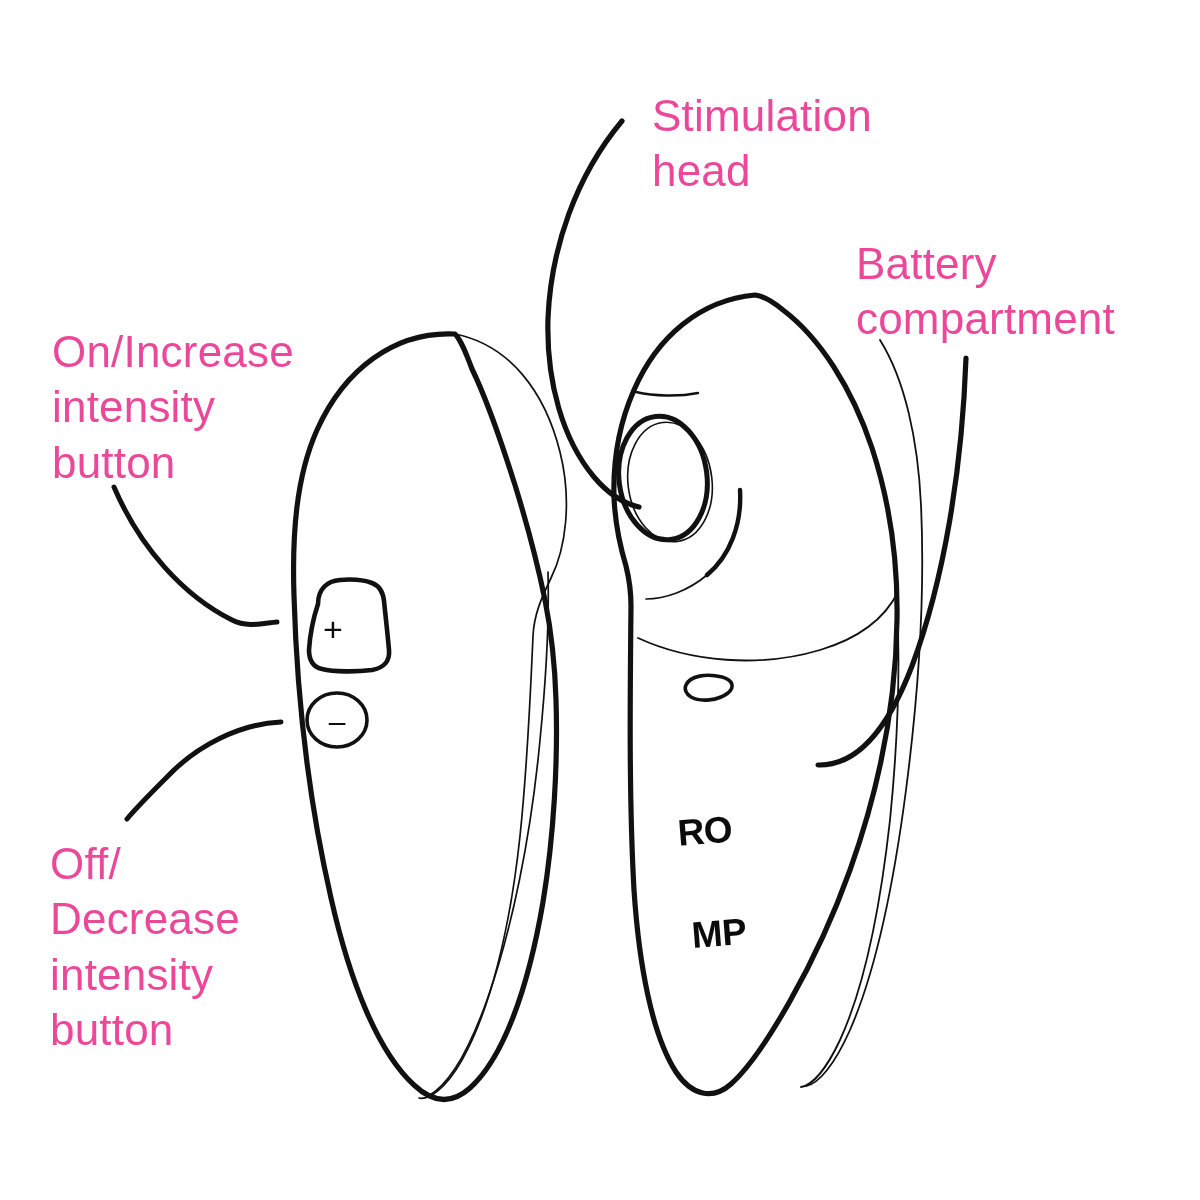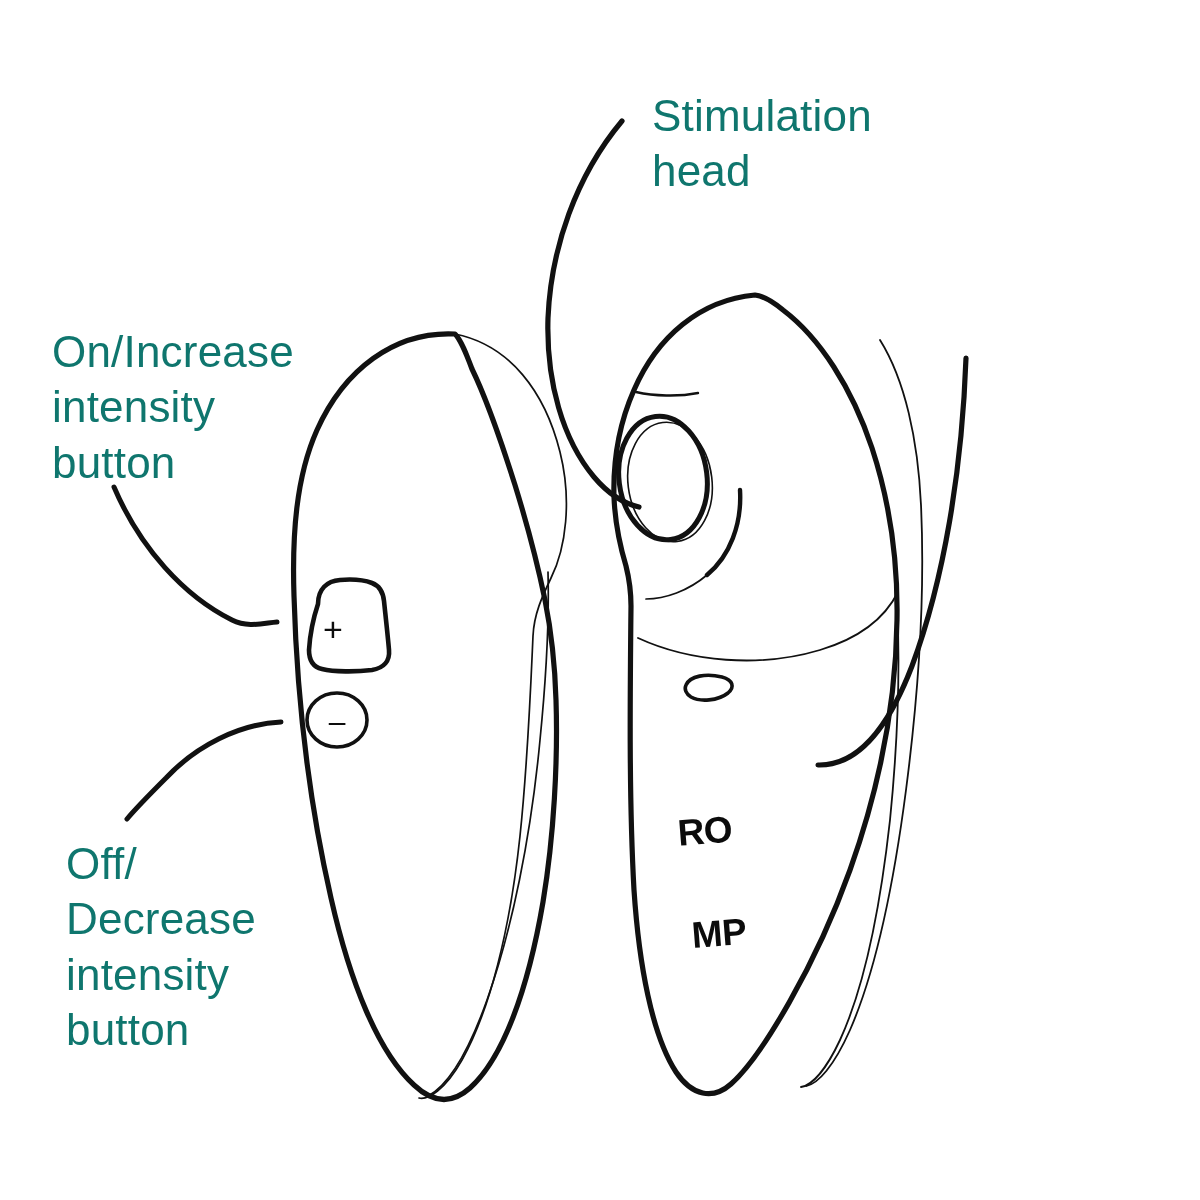--- a/index.html
+++ b/index.html
@@ -20,31 +20,31 @@
   #diagram-svg {
     position: absolute;
     left: 0;
     top: 0;
     width: 1200px;
     height: 1200px;
     display: block;
   }
   .callout {
     position: absolute;
-    color: #0f766e;
+    color: #ec4899;
     font-family: "Liberation Sans", sans-serif;
     font-weight: 300;
     font-size: 44px;
     line-height: 1.26;
     letter-spacing: 0.2px;
     white-space: pre;
     -webkit-font-smoothing: antialiased;
   }
   #label-on-increase { left: 52px; top: 324px; }
-  #label-off-decrease { left: 66px; top: 836px; }
+  #label-off-decrease { left: 50px; top: 836px; }
   #label-stimulation-head { left: 652px; top: 88px; }
   #label-battery-compartment { left: 856px; top: 236px; }
 
   .logo-romp {
     position: absolute;
     left: 671px;
     top: 748px;
     font-family: "Liberation Sans", sans-serif;
     font-weight: 700;
     font-size: 37px;
@@ -198,20 +198,22 @@
 button</div>
 
   <div class="callout" id="label-off-decrease">Off/
 Decrease
 intensity
 button</div>
 
   <div class="callout" id="label-stimulation-head">Stimulation
 head</div>
 
+  <div class="callout" id="label-battery-compartment">Battery
+compartment</div>
 
   <div class="btn-glyph" id="glyph-plus">+</div>
 
   <div class="btn-glyph" id="glyph-minus">–</div>
 
   <div class="logo-romp">
     <span class="logo-line logo-line-1">RO</span>
     <span class="logo-line logo-line-2">MP</span>
   </div>
 

